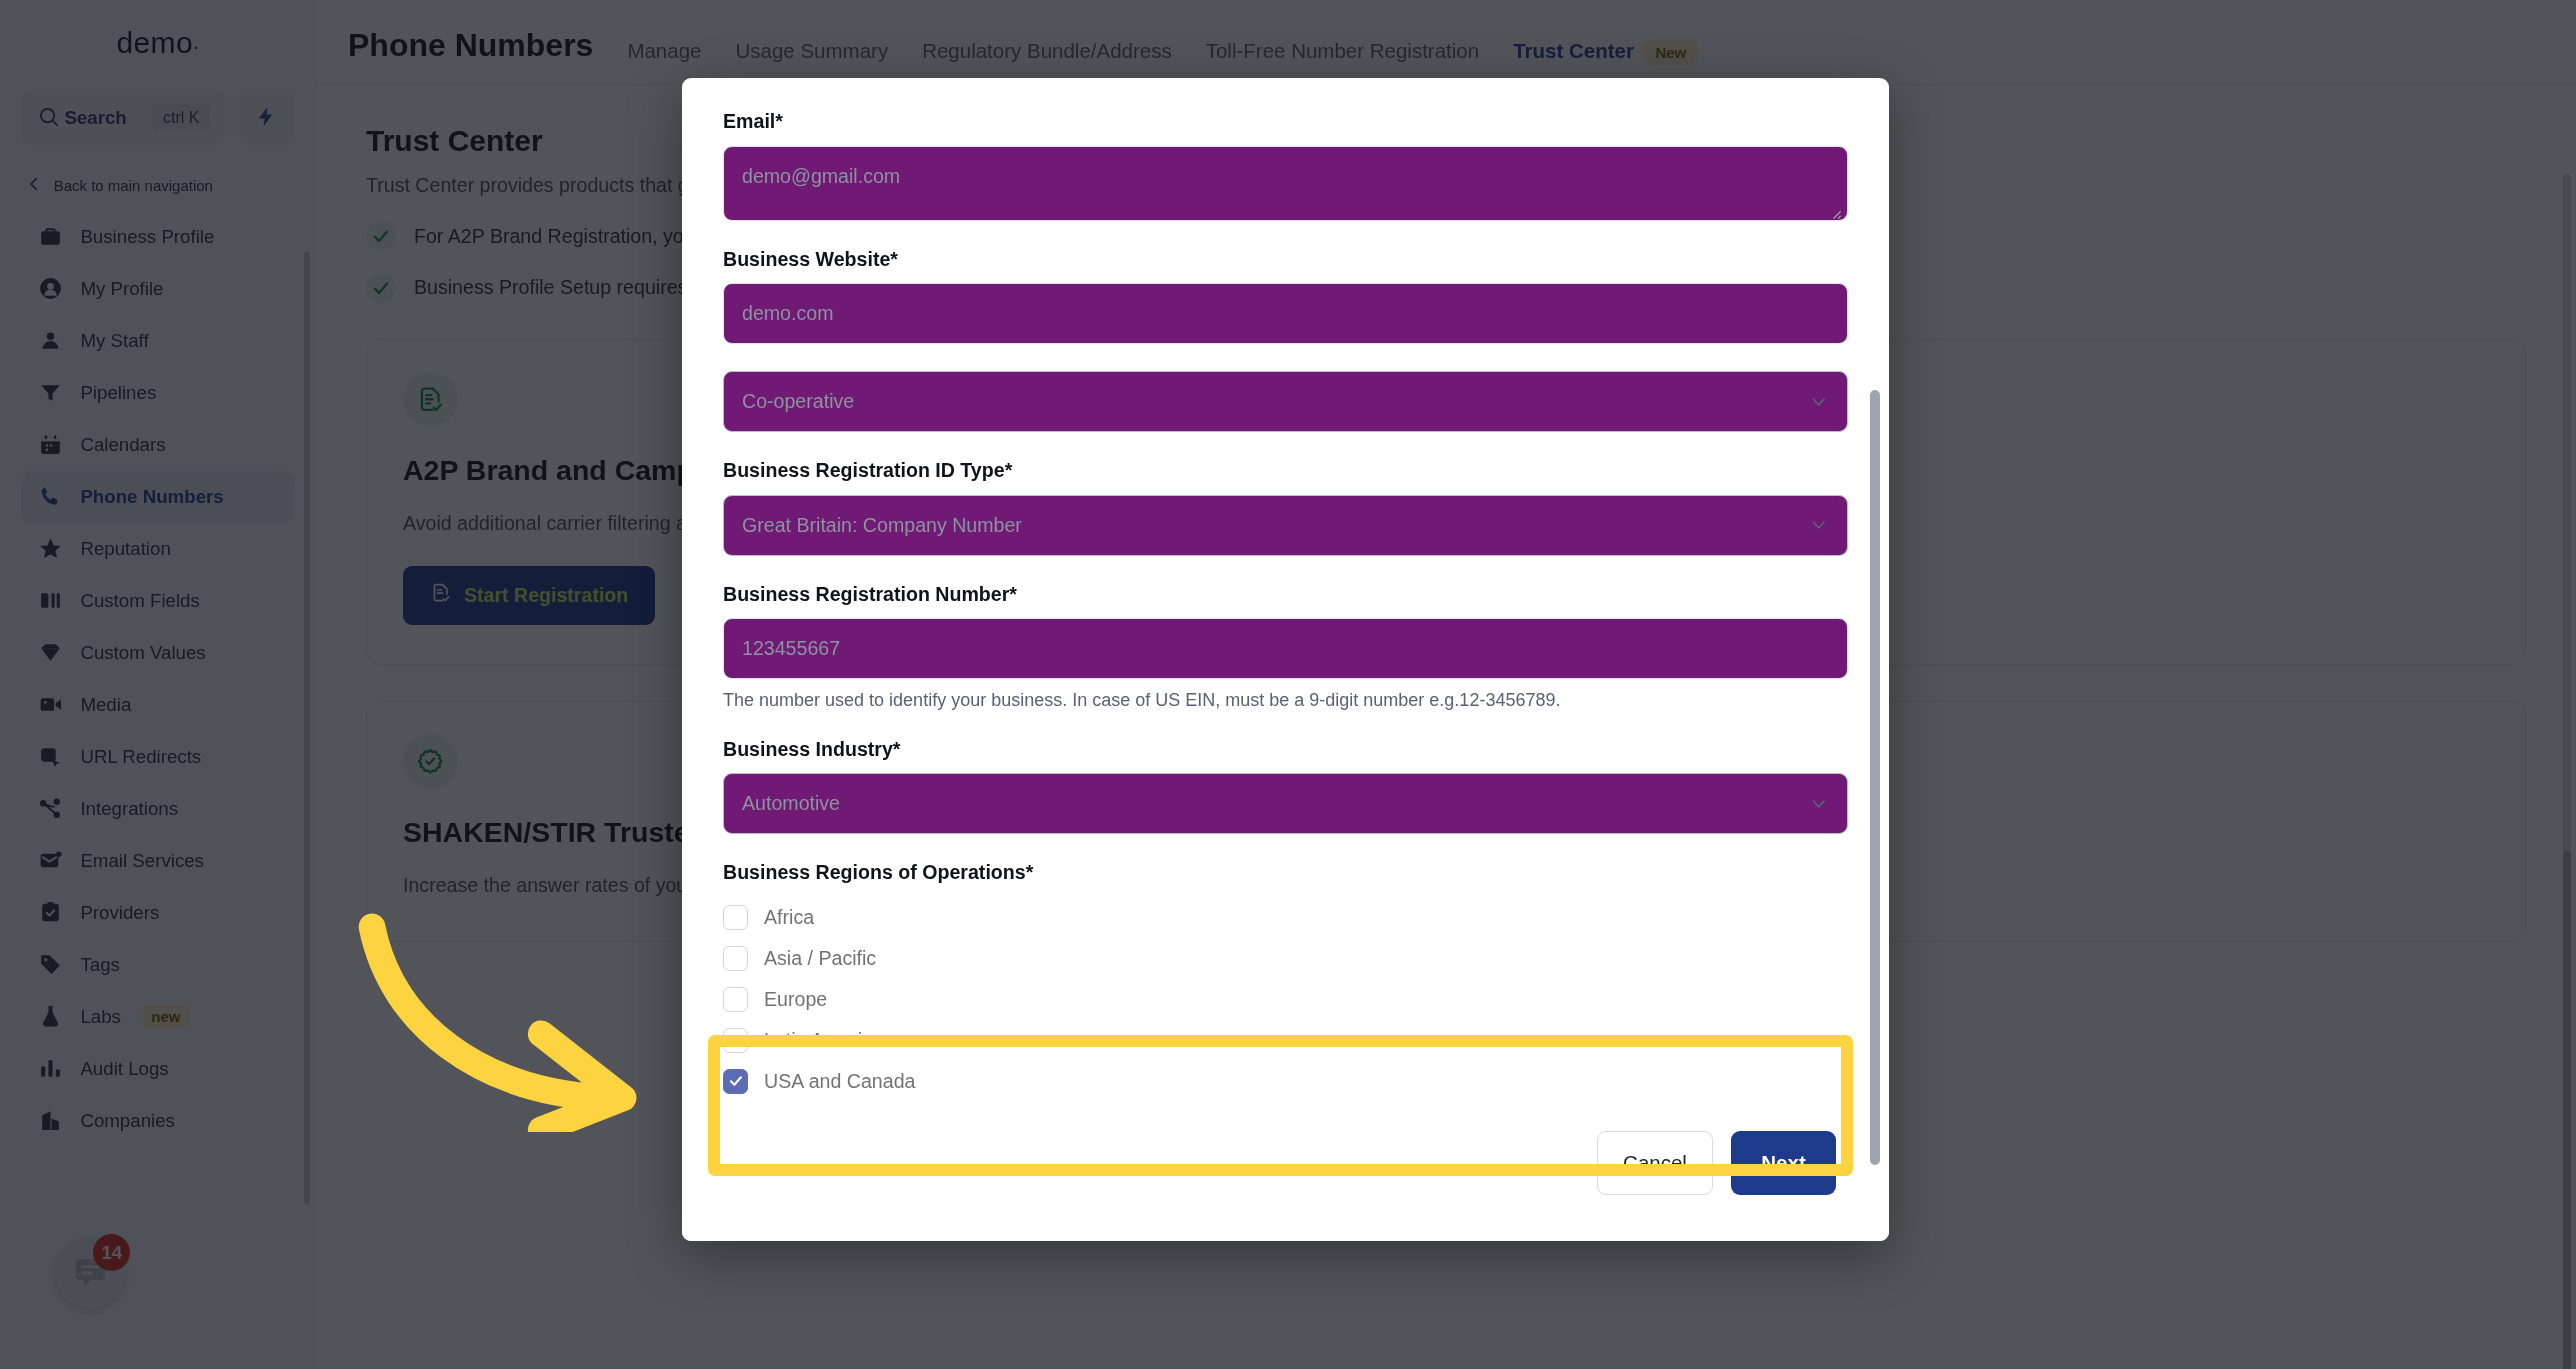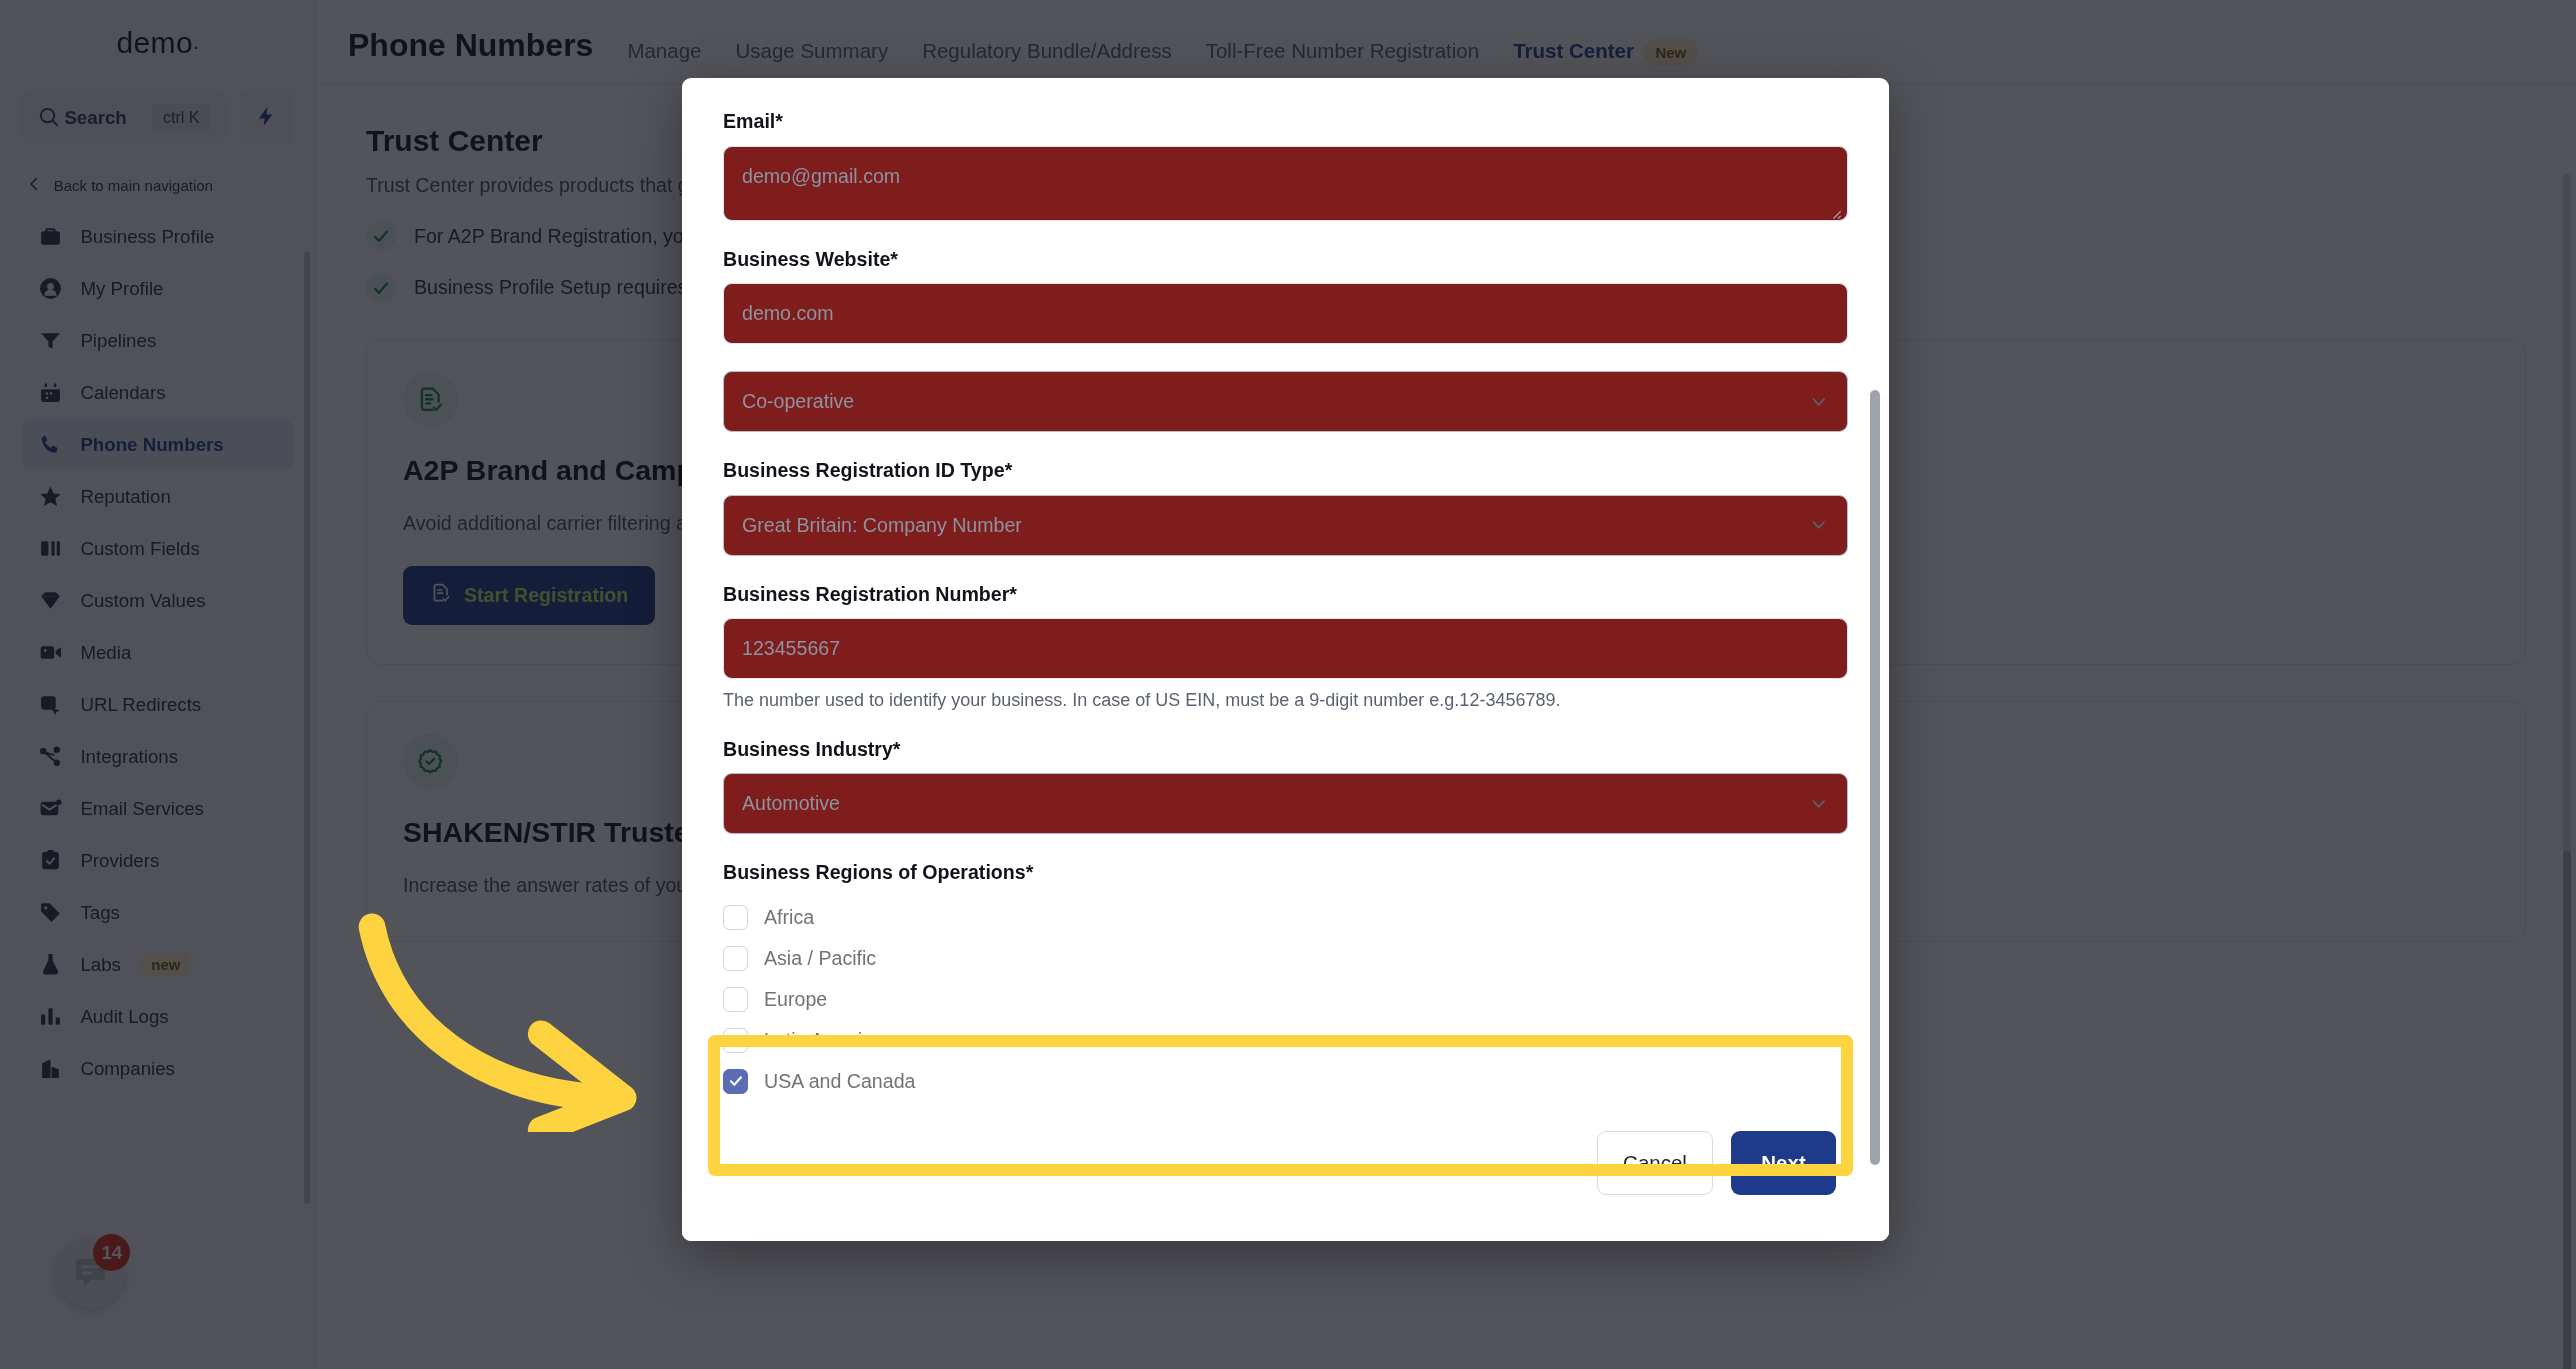--- a/index.html
+++ b/index.html
@@ -128,21 +128,21 @@
     box-shadow: 0 14.3px 53px rgba(0,0,0,.35);
   }
   .modal-body {
     position:absolute; inset: 0 0 0 0; padding: 32px 41px 0 41px; overflow:hidden;
   }
   .field { margin-bottom: 27px; }
   .field-label { font-size: 19.6px; font-weight:700; color:#12131a; margin-bottom: 12.5px; }
   .field-ctrl {
     width: 100%; height: 61px; border:0.9px solid #dfe2e8; border-radius: 9px;
     display:flex; align-items:center; padding: 0 18px; font-size: 19.6px; color:#8c93a1;
-    background:#7f1d1d;
+    background:#701a75;
   }
   .field-ctrl.textarea { height: 75px; align-items:flex-start; padding-top: 18px; position:relative; }
   .resize-grip { position:absolute; right:5.3px; bottom:5.3px; width:12.5px; height:12.5px; }
   .field-ctrl.select { border-color:#b9bec8; justify-content:space-between; }
   .chev { width: 21.4px; height: 21.4px; flex:0 0 21.4px; }
   .field-help { font-size: 18px; color:#5a6172; margin-top: 10.7px; }
 
   .cb-list { margin-top: 5.3px; }
   .cb-row { display:flex; align-items:center; gap: 16px; height: 41px; }
   .cb {
@@ -244,20 +244,29 @@
           <span class="nav-ico">
               <svg viewBox="0 0 24 24" fill="#2b3040">
                 <circle cx="12" cy="12" r="10"></circle>
                 <circle cx="12" cy="10" r="3.2" fill="#f7f8fa"></circle>
                 <path d="M6 19a6 6 0 0 1 12 0z" fill="#f7f8fa"></path>
               </svg>
             </span>
           <span>My Profile</span>
         </div>
 
+        <div class="nav-item">
+          <span class="nav-ico">
+              <svg viewBox="0 0 24 24" fill="#2b3040">
+                <circle cx="12" cy="8" r="3.6"></circle>
+                <path d="M4.5 20a7.5 7.5 0 0 1 15 0z"></path>
+              </svg>
+            </span>
+          <span>My Staff</span>
+        </div>
 
         <div class="nav-item">
           <span class="nav-ico">
               <svg viewBox="0 0 24 24" fill="#2b3040">
                 <path d="M3 5h18l-7 8v7l-4-2v-5z"></path>
               </svg>
             </span>
           <span>Pipelines</span>
         </div>
 

